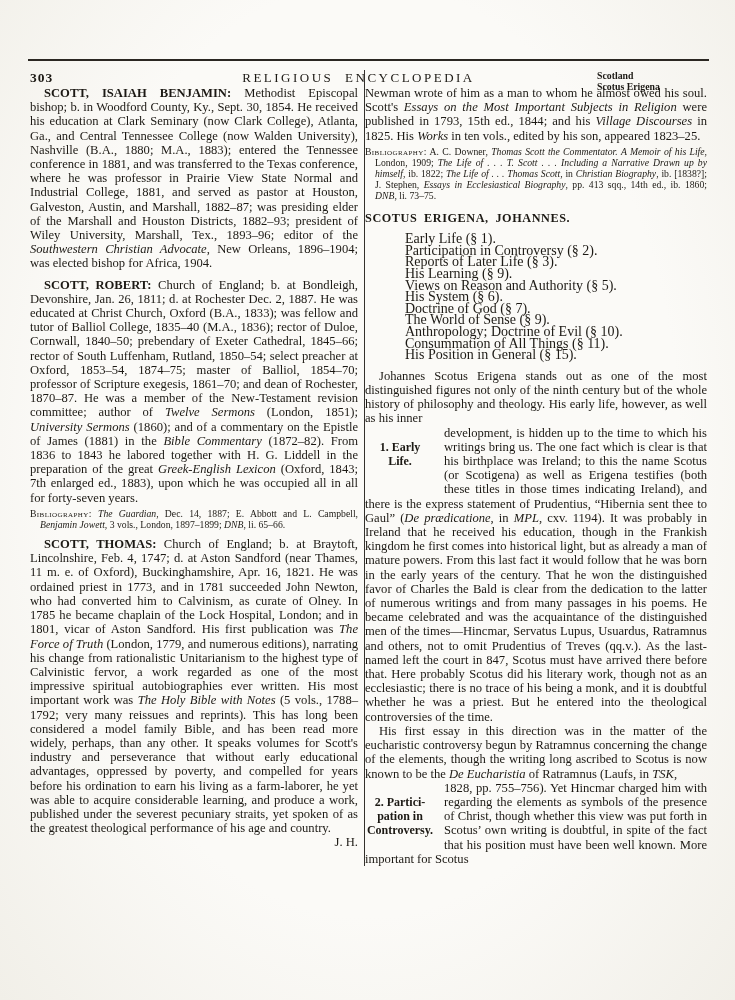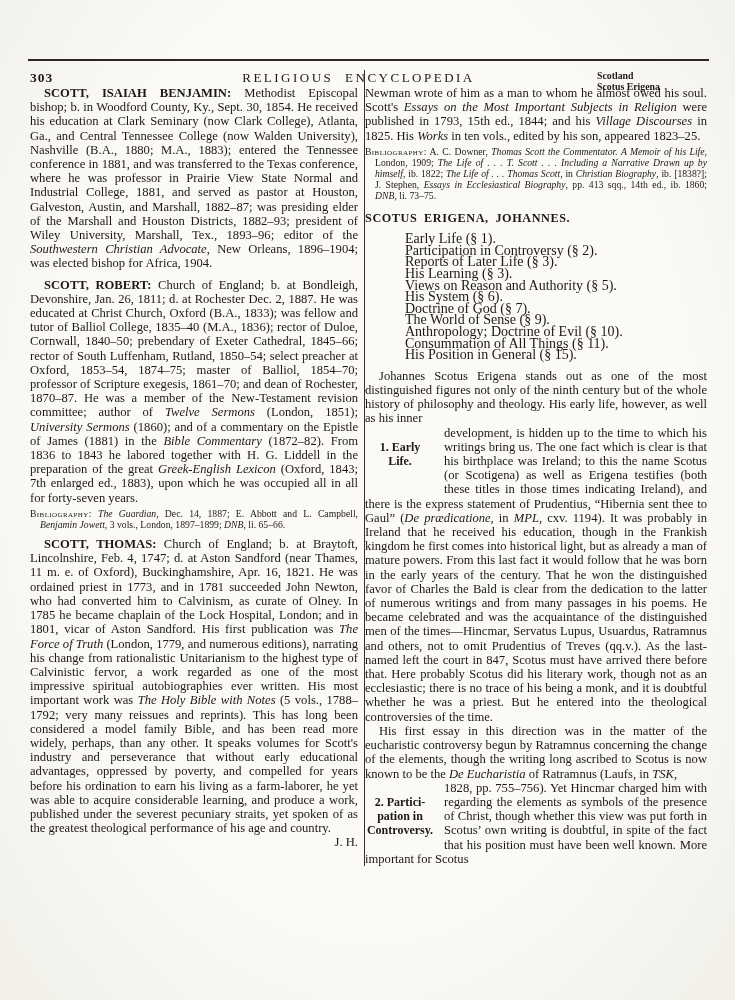--- a/index.html
+++ b/index.html
@@ -78,21 +78,21 @@
         <p class="para entry"><span class="s-b">SCOTT, THOMAS:</span> Church of England; b. at Braytoft, Lincolnshire, Feb. 4, 1747; d. at Aston Sandford (near Thames, 11 m. e. of Oxford), Buckinghamshire, Apr. 16, 1821.  He was ordained priest in 1773, and in 1781 succeeded John Newton, who had converted him to Calvinism, as curate of Olney.  In 1785 he became chaplain of the Lock Hospital, London; and in 1801, vicar of Aston Sandford.  His first publication was <span class="s-i">The Force of Truth</span> (London, 1779, and numerous editions), narrating his change from rationalistic Unitarianism to the highest type of Calvinistic fervor, a work regarded as one of the most impressive spiritual autobiographies ever written.  His most important work was <span class="s-i">The Holy Bible with Notes</span> (5 vols., 1788–1792;  very many reissues and reprints).  This has long been considered a model family Bible, and has been read more widely, perhaps, than any other. It speaks volumes for Scott's industry and perseverance that without early educational advantages, oppressed by poverty, and compelled for years before his ordination to earn his living as a farm-laborer, he yet was able to acquire considerable learning, and produce a work, published under the severest pecuniary straits, yet spoken of as the greatest theological performance of his age and country.  <span class="s-author">J. H.</span></p>
       </div>
     <div class="col col-right">
         <p class="para">Newman wrote of him as a man to whom he almost owed his soul.  Scott's <span class="s-i">Essays on the Most Important Subjects in Religion</span> were published in 1793, 15th ed., 1844;  and his <span class="s-i">Village Discourses</span> in 1825.  His <span class="s-i">Works</span> in ten vols., edited by his son, appeared 1823–25.</p>
         <p class="biblio"><span class="s-sc">Bibliography:</span> A. C. Downer, <span class="s-i">Thomas Scott the Commentator.  A Memoir of his Life</span>, London, 1909;  <span class="s-i">The Life of . . . T. Scott . . . Including a Narrative Drawn up by himself</span>, ib. 1822; <span class="s-i">The Life of . . . Thomas Scott</span>, in <span class="s-i">Christian Biography</span>, ib. [1838?];  J. Stephen, <span class="s-i">Essays in Ecclesiastical Biography</span>, pp. 413 sqq., 14th ed., ib. 1860;  <span class="s-i">DNB</span>, li. 73–75.</p>
         <div class="heading">SCOTUS ERIGENA, JOHANNES.</div>
         <div class="toc">
           <div class="toc-line">Early Life (§ 1).</div>
           <div class="toc-line">Participation in Controversy (§ 2).</div>
           <div class="toc-line">Reports of Later Life (§ 3).</div>
-          <div class="toc-line">His Learning (§ 3).</div>
+          <div class="toc-line">His Learning (§ 9).</div>
           <div class="toc-line">Views on Reason and Authority (§ 5).</div>
           <div class="toc-line">His System (§ 6).</div>
           <div class="toc-line">Doctrine of God (§ 7).</div>
           <div class="toc-line">The World of Sense (§ 9).</div>
           <div class="toc-line">Anthropology; Doctrine of Evil (§ 10).</div>
           <div class="toc-line">Consummation of All Things (§ 11).</div>
           <div class="toc-line">His Position in General (§ 15).</div>
         </div>
         <p class="para indent">Johannes Scotus Erigena stands out as one of the most distinguished figures not only of the ninth century but of the whole history of philosophy and theology.  His early life, however, as well as his inner</p>
         <div class="cutin-para"><div class="cutin-head lines-4">1. Early

